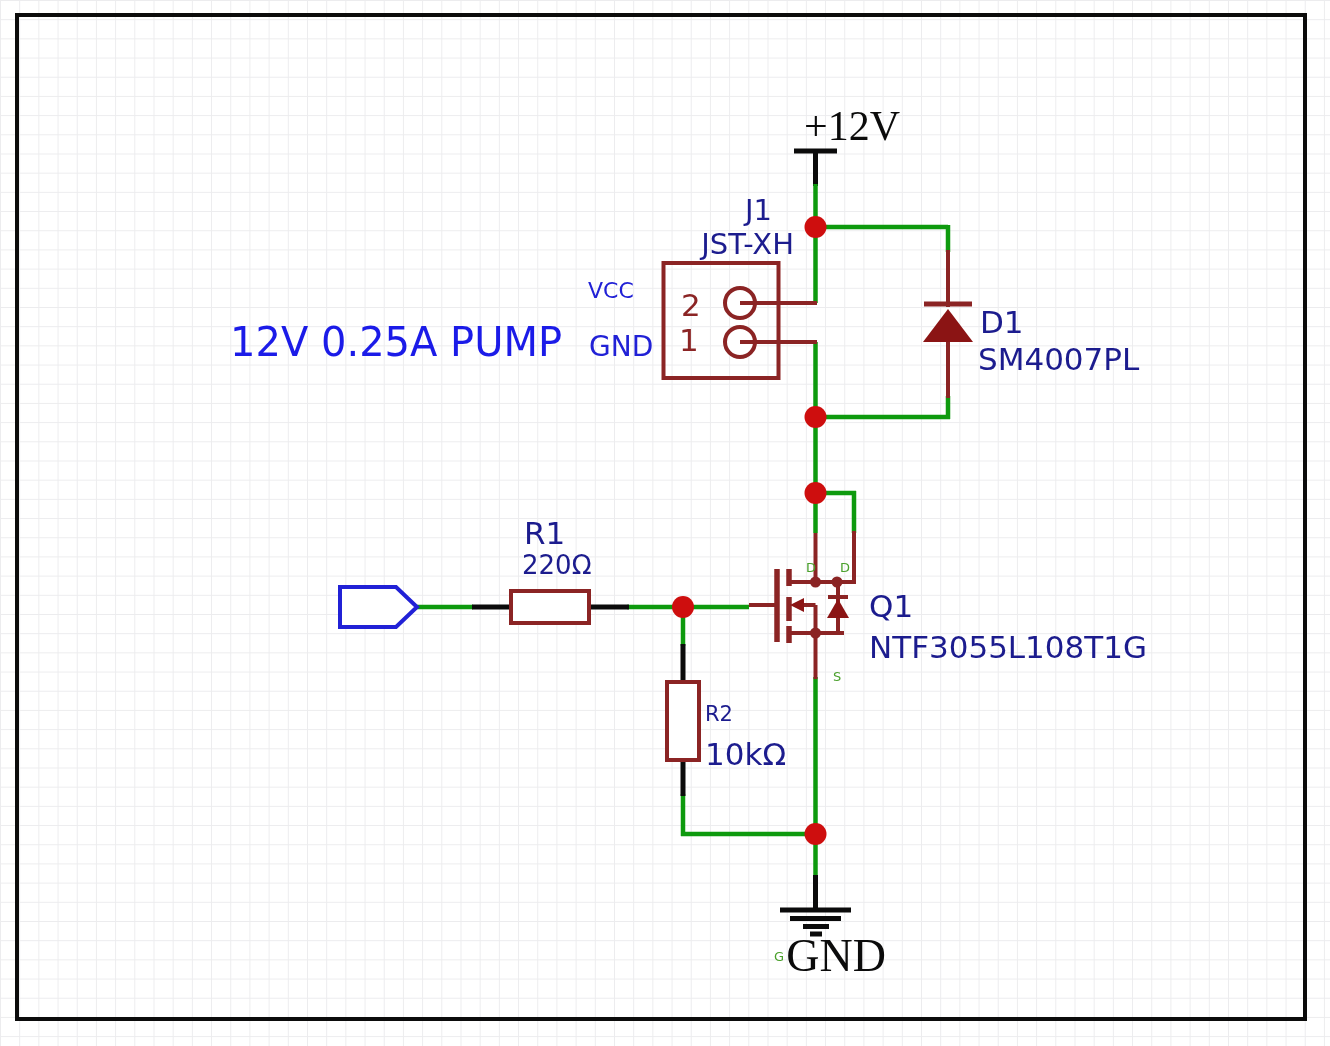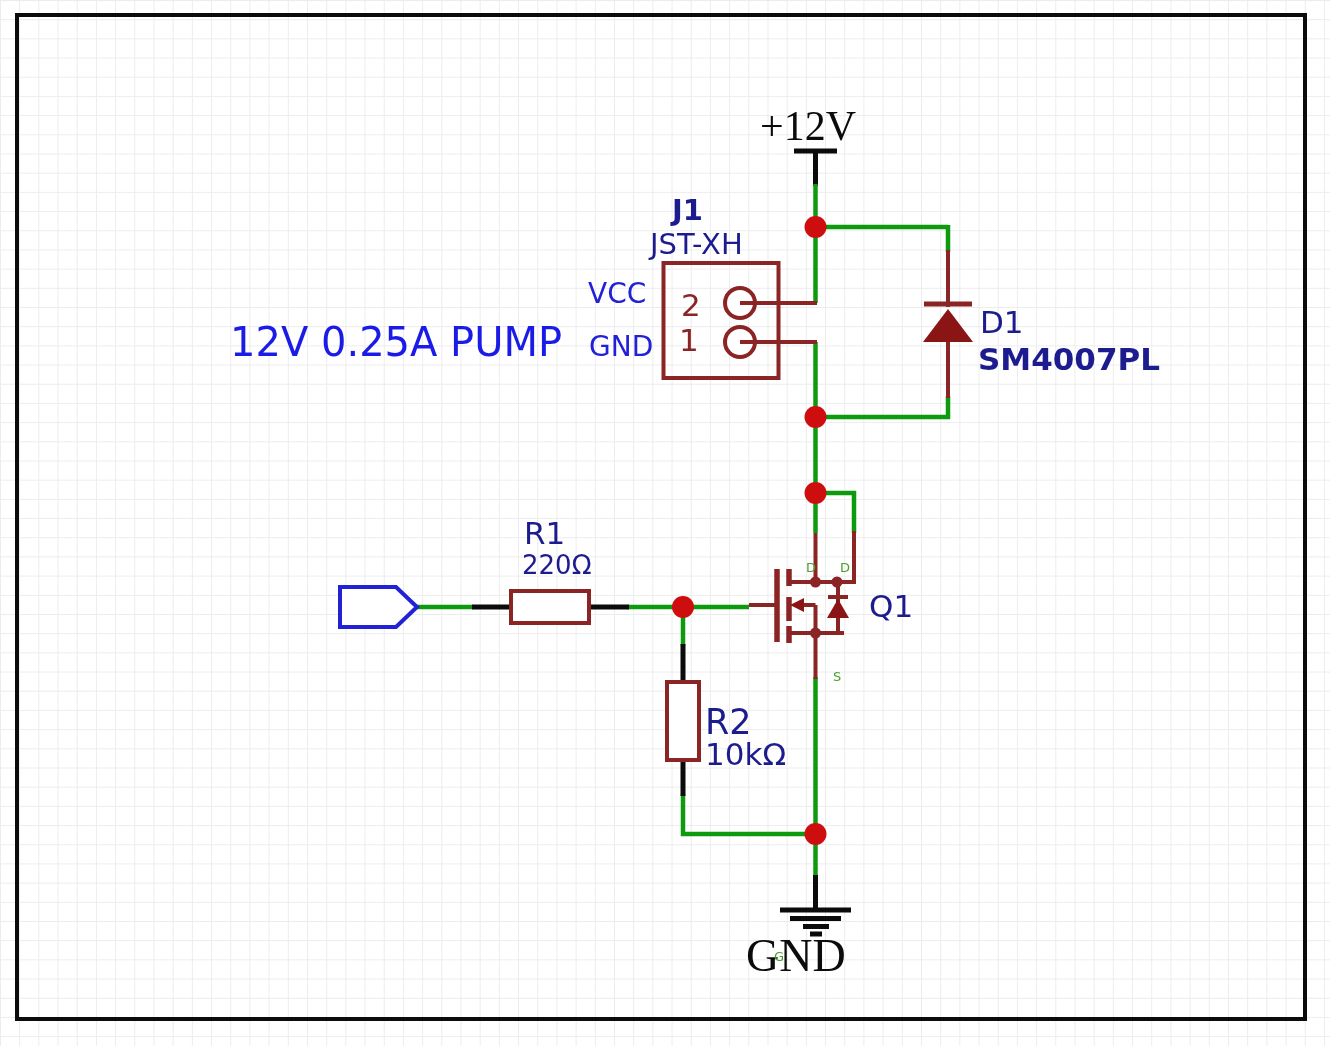--- a/index.html
+++ b/index.html
@@ -30,21 +30,21 @@
   .junction{fill:var(--junction-red);stroke:none;}
   .netflag{stroke:var(--net-blue);stroke-width:4;fill:#ffffff;}
   .lbl{position:absolute;line-height:1.1;white-space:nowrap;}
   .navy{color:var(--navy);}
   .blue{color:var(--bright-blue);}
   .netblue{color:var(--net-blue);}
   .dred{color:var(--dark-red);}
   .pingreen{color:var(--pin-green);}
   .ink{color:var(--ink);}
   .serif{font-family:"Liberation Serif",serif;}
-  .center{text-align:left;}
+  .center{text-align:right;}
 </style>
 </head>
 <body>
 
 <div class="sheet">
   <div class="frame"></div>
 
   <svg class="circuit" width="1330" height="1046" viewBox="0 0 1330 1046">
 
     <g>
@@ -135,41 +135,42 @@
       <circle class="junction" cx="815.5" cy="417" r="11"></circle>
       <circle class="junction" cx="815.5" cy="493" r="11"></circle>
       <circle class="junction" cx="683" cy="607" r="11"></circle>
       <circle class="junction" cx="815.5" cy="834" r="11"></circle>
     </g>
   </svg>
 
 
   <div class="lbl ink serif center" style="left:760px;top:103px;width:140px;font-size:42px;">+12V</div>
 
-  <div class="lbl navy center" style="left:672px;top:195px;width:100px;font-size:29px;font-weight:bold;">J1</div>
+  <div class="lbl navy center" style="left:672px;top:195px;width:100px;font-size:29px;">J1</div>
   <div class="lbl navy center" style="left:650px;top:229px;width:144px;font-size:29px;">JST-XH</div>
 
-  <div class="lbl netblue" style="left:588px;top:279px;font-size:28px;">VCC</div>
+  <div class="lbl netblue" style="left:588px;top:279px;font-size:22px;">VCC</div>
   <div class="lbl netblue" style="left:589px;top:332px;font-size:28px;">GND</div>
   <div class="lbl dred" style="left:681px;top:288px;font-size:31px;">2</div>
   <div class="lbl dred" style="left:679px;top:323px;font-size:31px;">1</div>
 
   <div class="lbl blue center" style="left:230px;top:320px;width:240px;font-size:40px;">12V 0.25A PUMP</div>
 
   <div class="lbl navy" style="left:980px;top:305px;font-size:31px;">D1</div>
-  <div class="lbl navy" style="left:978px;top:342px;font-size:31px;font-weight:bold;">SM4007PL</div>
+  <div class="lbl navy" style="left:978px;top:342px;font-size:31px;">SM4007PL</div>
 
   <div class="lbl navy" style="left:524px;top:516px;font-size:31px;">R1</div>
   <div class="lbl navy" style="left:522px;top:551px;font-size:26px;">220Ω</div>
 
 
   <div class="lbl navy" style="left:869px;top:589px;font-size:31px;">Q1</div>
+  <div class="lbl navy" style="left:869px;top:630px;font-size:31px;">NTF3055L108T1G</div>
 
   <div class="lbl pingreen" style="left:806px;top:561px;font-size:13px;">D</div>
   <div class="lbl pingreen" style="left:840px;top:561px;font-size:13px;">D</div>
   <div class="lbl pingreen" style="left:833px;top:670px;font-size:13px;">S</div>
 
-  <div class="lbl navy" style="left:705px;top:703px;font-size:35px;">R2</div>
+  <div class="lbl navy" style="left:705px;top:703px;font-size:21px;">R2</div>
   <div class="lbl navy" style="left:705px;top:737px;font-size:31px;">10kΩ</div>
 
   <div class="lbl ink serif center" style="left:746px;top:931px;width:140px;font-size:46px;">GND</div>
   <div class="lbl pingreen" style="left:774px;top:950px;font-size:13px;">G</div>
 </div>
 
 </body></html>

